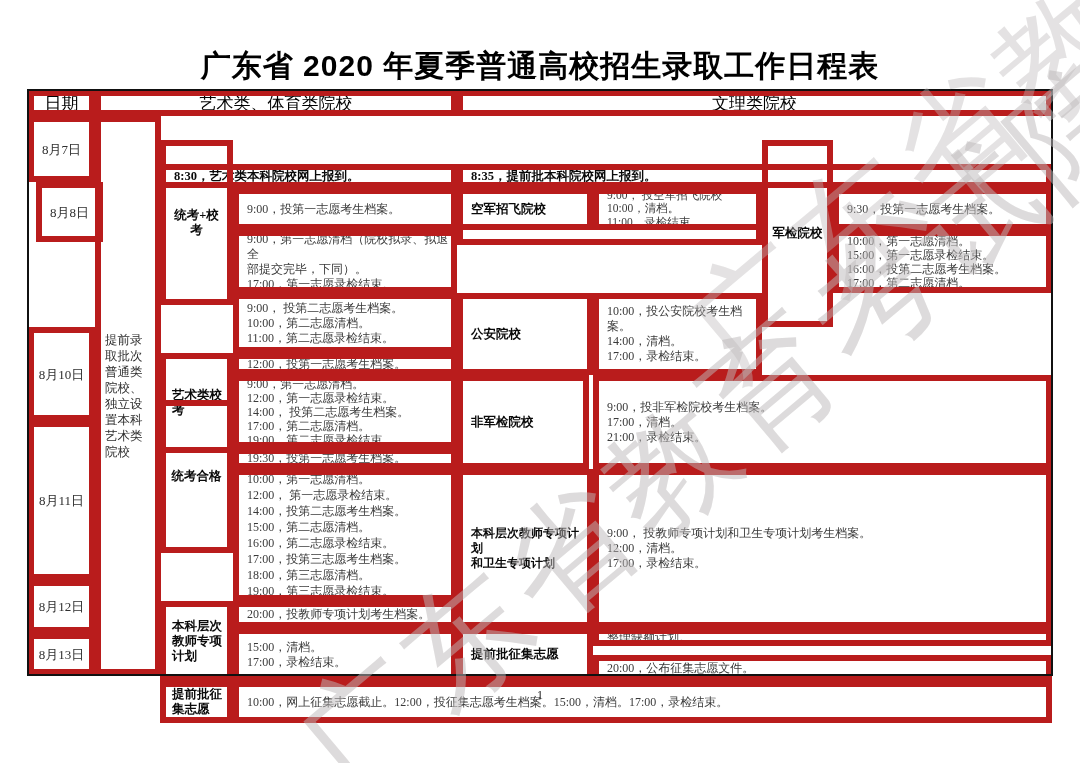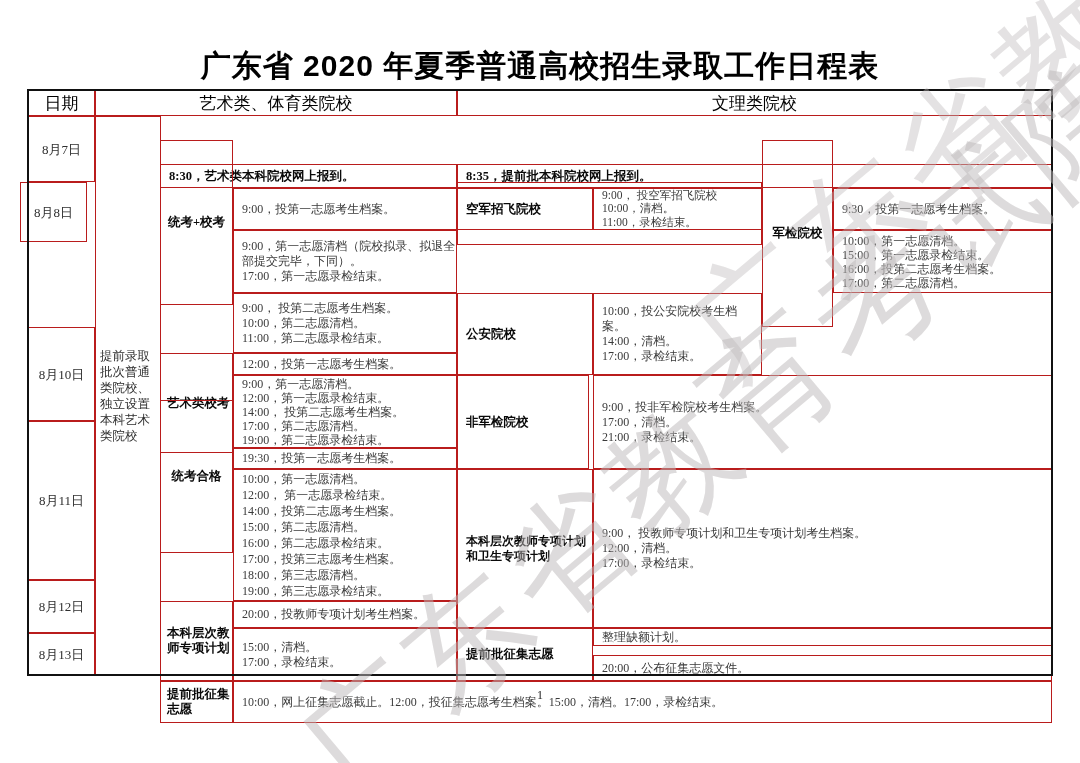--- a/index.html
+++ b/index.html
@@ -1,21 +1,21 @@
 <!DOCTYPE html>
 <html><head>
 <meta charset="utf-8">
 <style>
   html,body{margin:0;padding:0;background:#ffffff;}
   .page{position:relative;width:1080px;height:763px;background:#ffffff;overflow:hidden;
         font-family:"Liberation Serif", serif;color:#333;}
   .title{position:absolute;left:0;top:46px;width:1080px;text-align:center;
          font-family:"Liberation Sans", sans-serif;font-weight:bold;font-size:30px;
          color:#000;letter-spacing:1px;}
-  .cell{position:absolute;box-sizing:border-box;border:1px solid #b91c1c;
+  .cell{position:absolute;box-sizing:border-box;border:6px solid #b91c1c;
         display:flex;align-items:center;overflow:hidden;
         white-space:pre-line;font-size:12px;line-height:15px;color:#3a3a3a;}
   .cell.left{justify-content:flex-start;padding-left:8px;text-align:left;margin-top:48px;}
   .cell.ctr{justify-content:center;text-align:center;padding:0 2px;}
   .cell.bold{font-weight:bold;color:#0a0a0a;font-size:12.5px;}
   .cell.hdr{font-family:"Liberation Sans", sans-serif;font-size:17px;color:#000;
             justify-content:center;text-align:center;}
   .cell.date{font-size:13px;color:#2e2e2e;justify-content:center;text-align:left;}
   .cell.tight{line-height:14px;}
   .cell.tighter{line-height:13.5px;font-size:11.5px;}
@@ -31,21 +31,21 @@
 
 <div class="page">
 
   <div class="title">广东省 2020 年夏季普通高校招生录取工作日程表</div>
 
   <div class="cell hdr" style="left:28px;top:90px;width:67px;height:26px">日期</div>
   <div class="cell hdr" style="left:95px;top:90px;width:362px;height:26px">艺术类、体育类院校</div>
   <div class="cell hdr" style="left:457px;top:90px;width:595px;height:26px">文理类院校</div>
 
   <div class="cell date" style="left:28px;top:116px;width:67px;height:66px">8月7日</div>
-  <div class="cell date" style="left:20px;top:182px;width:67px;height:60px">8月8日</div>
+  <div class="cell date" style="left:36px;top:182px;width:67px;height:60px">8月8日</div>
   <div class="cell date" style="left:28px;top:327px;width:67px;height:94px">8月10日</div>
   <div class="cell date" style="left:28px;top:421px;width:67px;height:159px">8月11日</div>
   <div class="cell date" style="left:28px;top:580px;width:67px;height:53px">8月12日</div>
   <div class="cell date" style="left:28px;top:633px;width:67px;height:42px">8月13日</div>
 
   <div class="cell" style="left:95px;top:116px;width:66px;height:559px;padding:0 4px;line-height:16px;font-size:12.5px;color:#2e2e2e;">提前录取批次普通类院校、独立设置本科艺术类院校</div>
 
   <div class="cell left bold" style="left:160px;top:116px;width:297px;height:24px">8:30，艺术类本科院校网上报到。</div>
   <div class="cell left bold" style="left:457px;top:116px;width:595px;height:24px">8:35，提前批本科院校网上报到。</div>
 

